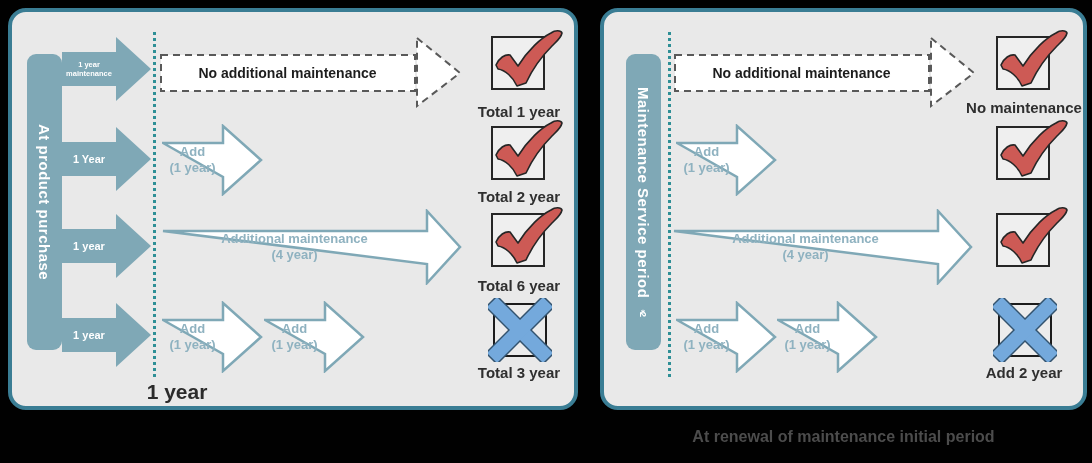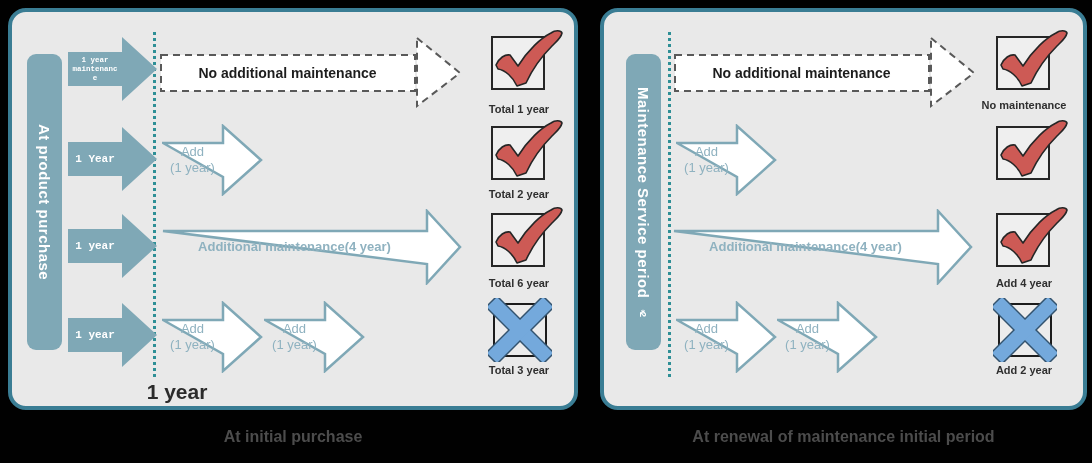--- a/index.html
+++ b/index.html
@@ -12,46 +12,46 @@
 
   .vbar{position:absolute;width:35px;height:296px;top:42px;background:#7fa8b6;border-radius:9px;
         display:flex;align-items:center;justify-content:center;}
   .vbar .bar-text{writing-mode:vertical-rl;color:#fff;font-weight:bold;font-size:15px;
         letter-spacing:.5px;white-space:nowrap;}
   .vbar .bar-note{font-size:9px;letter-spacing:0;}
 
   .dotted{position:absolute;top:20px;width:3px;height:345px;
         background:repeating-linear-gradient(to bottom,#2e8f96 0 3px,transparent 3px 6px);}
 
-  .feeder{position:absolute;left:56px;width:90px;height:68px;font-family:Liberation Mono, monospace;}
+  .feeder{position:absolute;left:50px;width:90px;height:68px;}
   .feeder svg{position:absolute;inset:0;}
   .feeder .lbl{position:absolute;left:0;top:16px;width:54px;height:36px;display:flex;
         align-items:center;justify-content:center;text-align:center;color:#fff;font-weight:bold;
         font-size:11px;line-height:12px;}
   .feeder .lbl.tiny{font-size:7.5px;line-height:9px;padding:0 4px;box-sizing:border-box;
         overflow-wrap:anywhere;}
 
   .dashed-arrow{position:absolute;width:302px;height:72px;}
   .dashed-arrow .lbl{position:absolute;left:0;top:19px;width:255px;height:36px;display:flex;
         align-items:center;justify-content:center;color:#1d1d1d;font-weight:bold;font-size:14px;}
 
   .add-arrow{position:absolute;width:101px;height:72px;}
   .add-arrow .lbl{position:absolute;left:0;top:0;width:61px;height:72px;display:flex;
         flex-direction:column;align-items:center;justify-content:center;color:#8fb2c0;
-        font-weight:normal;font-size:13px;line-height:16px;}
+        font-weight:bold;font-size:13px;line-height:16px;}
 
   .long-arrow{position:absolute;width:300px;height:76px;}
   .long-arrow .lbl{position:absolute;left:0;top:0;width:265px;height:76px;display:flex;
-        flex-direction:row;align-items:center;justify-content:center;color:#8fb2c0;
+        flex-direction:column;align-items:center;justify-content:center;color:#8fb2c0;
         font-weight:bold;font-size:13px;line-height:16px;}
 
   .result-icon{position:absolute;width:74px;height:62px;}
   .cross-icon{position:absolute;width:64px;height:64px;}
   .result-label{position:absolute;width:122px;text-align:center;color:#2f2f2f;
-        font-weight:bold;font-size:11px;}
+        font-weight:bold;font-size:15px;}
 
   .footer-year{position:absolute;left:95px;top:368px;width:140px;text-align:center;
         color:#2b2b2b;font-weight:bold;font-size:21px;}
 
   .caption{position:absolute;top:428px;text-align:center;color:#4c4c4c;font-weight:bold;
         font-size:16px;}
   .caption.left{left:8px;width:570px;}
   .caption.right{left:600px;width:487px;}
 </style>
 </head>
@@ -252,23 +252,21 @@
       </svg>
     <div class="result-label" style="left:359px;top:87px">No maintenance</div>
 
     <svg class="result-icon" style="left:392px;top:106px" viewBox="0 0 74 62">
         <use href="#tpl-check"></use>
       </svg>
 
     <svg class="result-icon" style="left:392px;top:193px" viewBox="0 0 74 62">
         <use href="#tpl-check"></use>
       </svg>
-    <div class="result-label" style="left:359px;top:265px">Add 4 year</div>
 
     <svg class="cross-icon" style="left:389px;top:286px" viewBox="0 0 64 64">
         <use href="#tpl-cross"></use>
       </svg>
     <div class="result-label" style="left:359px;top:352px">Add 2 year</div>
   </div>
 
-  <div class="caption left">At initial purchase</div>
   <div class="caption right">At renewal of maintenance initial period</div>
 </div>
 
 </body></html>

